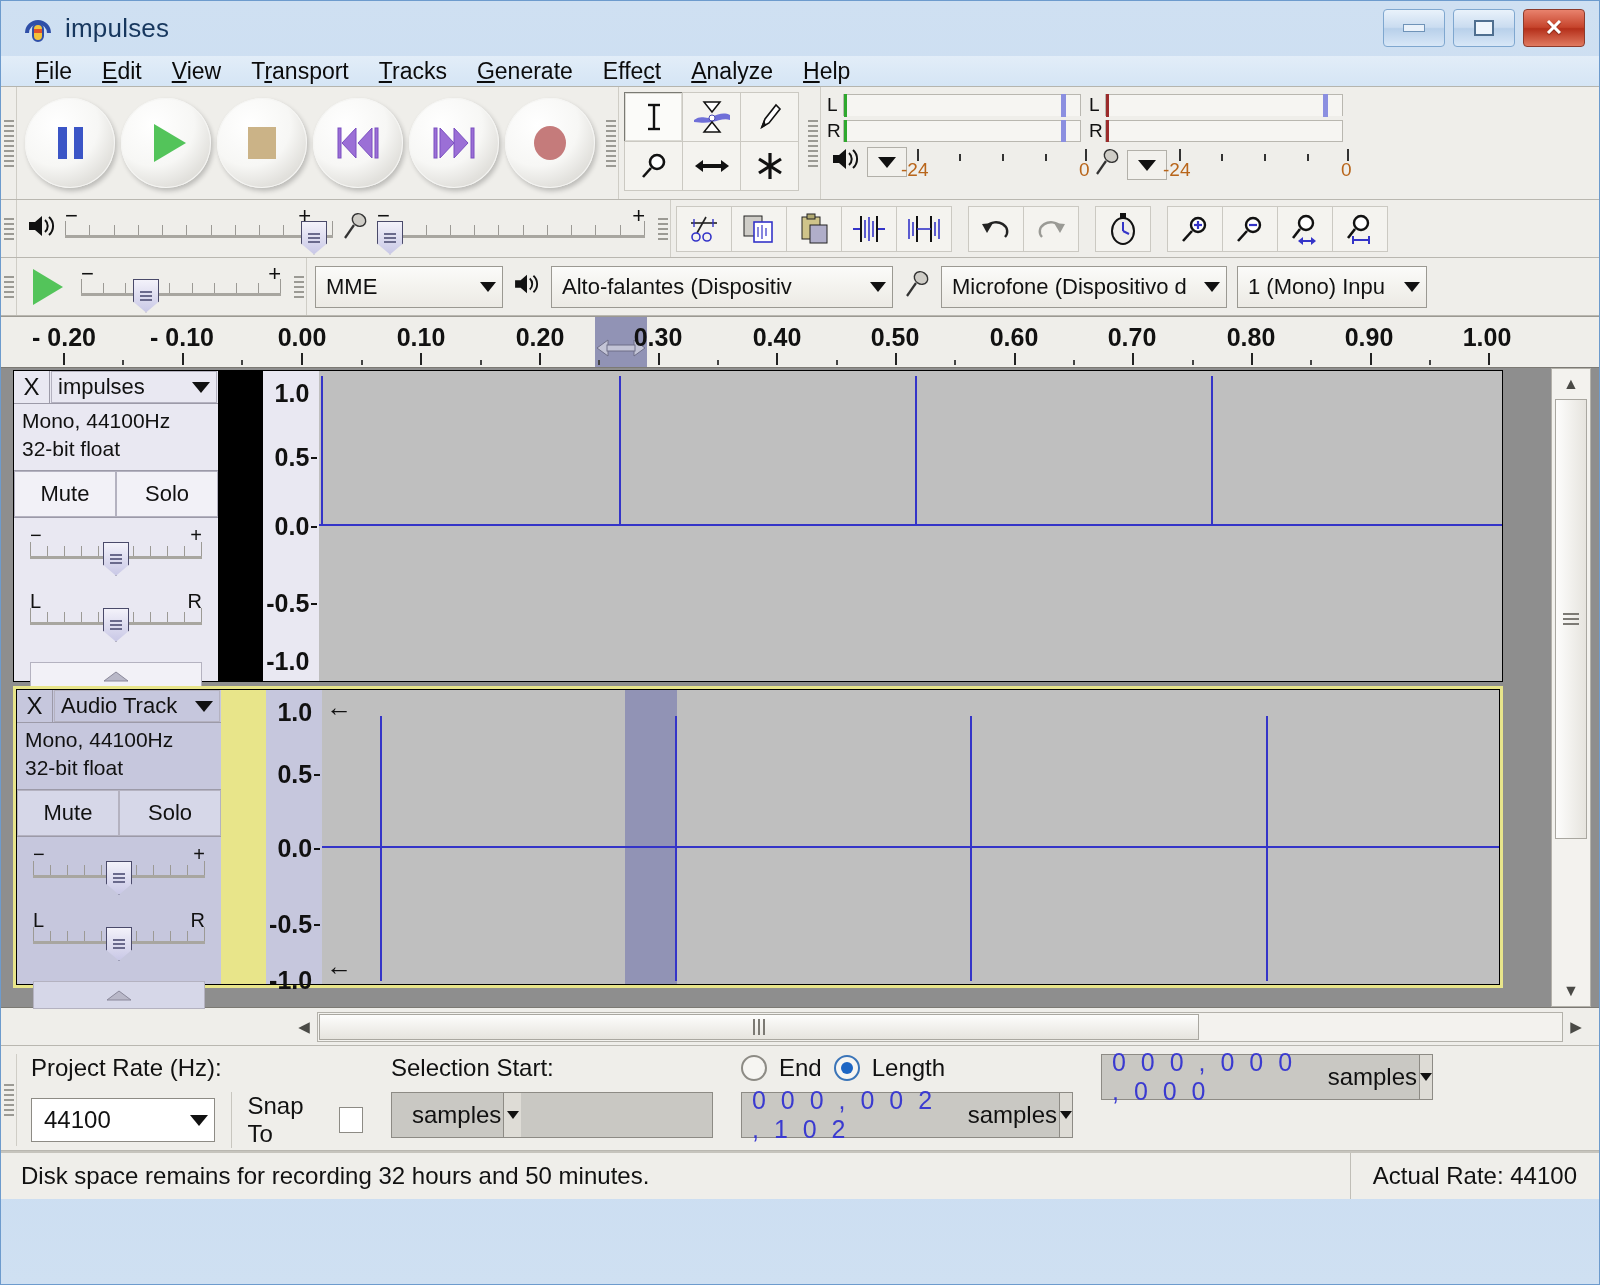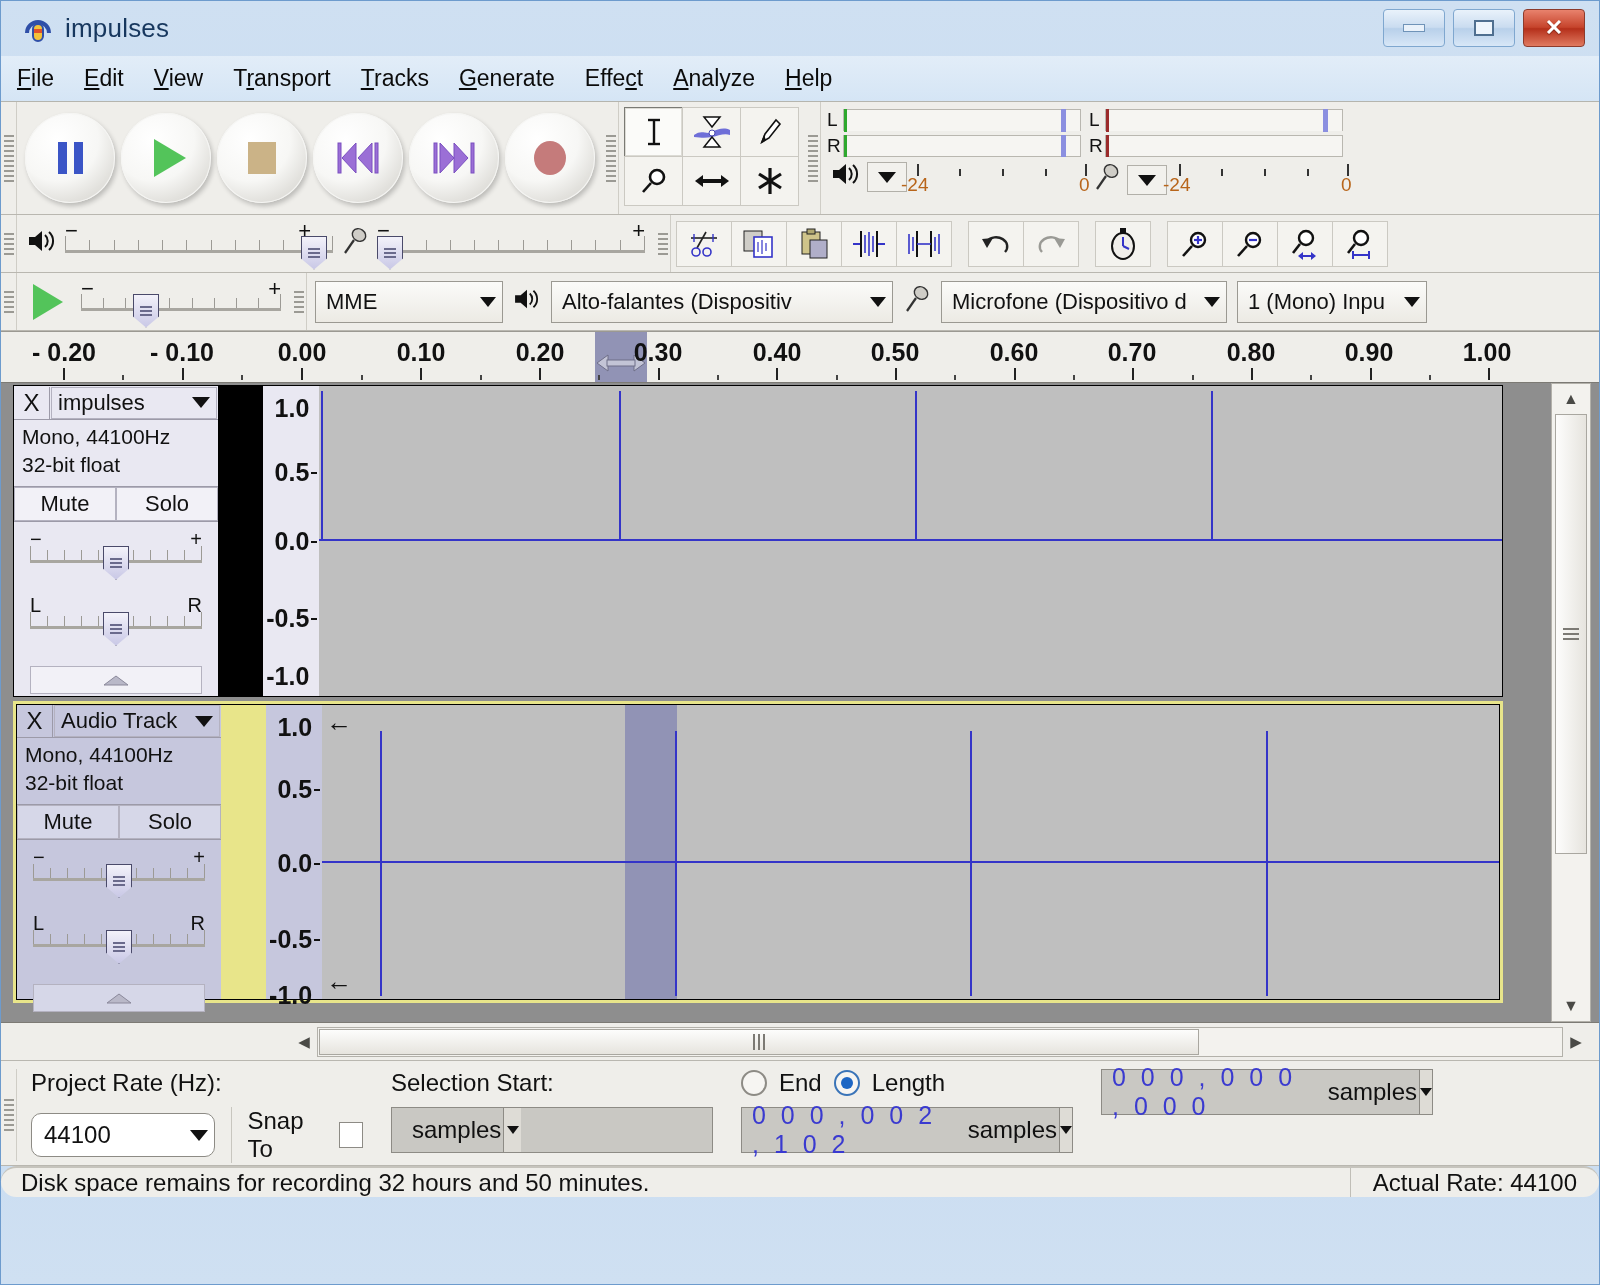--- a/index.html
+++ b/index.html
@@ -31,22 +31,22 @@
     border:1px solid #7fa7cf;
     background:linear-gradient(#e9f2fb,#cadcf0 48%,#b8d0ea 52%,#d8e7f7);
     display:flex; align-items:center; justify-content:center;
   }
   .wbtn.close { border:1px solid #8d3b2c; background:linear-gradient(#e8826d,#c6442c 48%,#b5301b 52%,#e07a60); }
   .wbtn .min { width:22px; height:8px; background:#e9f1fa; border:1px solid #6f93b8; }
   .wbtn .rest { width:20px; height:16px; border:2px solid #4f6f90; background:#eef5fc; }
   .wbtn .xg { color:#fff; font-size:22px; font-weight:bold; line-height:1; text-shadow:0 1px 1px #7b2414;}
   
   .menubar {
-    height:45px; display:flex; align-items:center;
-    padding-left:16px; gap:30px;
+    height:30px; display:flex; align-items:center;
+    padding-left:34px; gap:30px;
     background:linear-gradient(#e2edf8,#d5e5f5);
   }
   .menu-item { font-size:23px; color:#0b0b0b; }
   .menu-item u { text-decoration:underline; }
   
   .toolbars { background:#eceae4; border-top:1px solid #b5b5ae; }
   .tb-row { display:flex; align-items:stretch; background:#efeeea; border-bottom:1px solid #b9b7b0;}
   .grip {
     width:16px; flex:none; display:flex; flex-direction:column;
     align-items:center; justify-content:center; gap:3px;
@@ -136,21 +136,21 @@
   .trackarea { position:relative; height:640px; background:#8e8e8e; border-bottom:1px solid #7c7a74;}
   .track { position:absolute; left:12px; display:flex; background:#000;}
   .track .inner { display:flex; border:1px solid #000; }
   .tpanel { width:210px; background:#e9e8f2; display:flex; flex-direction:column; }
   .tpanel.sel { background:#c6c7dd; }
   .tp-head { display:flex; align-items:center; height:34px; border-bottom:1px solid #9c9aa8; }
   .tp-x { width:36px; height:32px; display:flex; align-items:center; justify-content:center; font-size:24px; color:#111; border-right:1px solid #9c9aa8;}
   .tp-name { flex:1; display:flex; align-items:center; justify-content:space-between; padding:0 6px; font-size:22px; color:#111; border:1px solid #b4b2c0; height:32px; margin:0 1px;}
   .tp-meta { font-size:21px; color:#111; padding:3px 8px 0 8px; line-height:1.35;}
   .tp-btns { display:flex; margin:6px 0 0 0; border-top:1px solid #9c9aa8; border-bottom:1px solid #9c9aa8;}
-  .tp-btn { flex:1; text-align:center; font-size:22px; padding:3px 0; border:1px solid #b4b2c0; background:#f2f1f7; color:#111;}
+  .tp-btn { flex:1; text-align:center; font-size:22px; padding:9px 0; border:1px solid #b4b2c0; background:#f2f1f7; color:#111;}
   .tpanel.sel .tp-btn { background:#d6d7e8; }
   .tp-slider { padding:10px 16px 0 16px; }
   .twave { background:#bfbfbf; position:relative; overflow:hidden; }
   .vruler { width:58px; background:#e9e8f2; position:relative;margin-left:45px; }
   .tpanel.sel + .vruler, .vruler.sel { background:#c6c7dd; }
   .vlbl { position:absolute; right:10px; font-size:25px; color:#111; font-weight:bold; transform:translateY(-50%);}
   .vtick { position:absolute; right:2px; width:6px; height:2px; background:#111;}
   .imp { position:absolute; width:2px; background:#3434c8;}
   .zeroline { position:absolute; left:0; right:0; height:2px; background:#3434c8;}
   .wsel { position:absolute; top:0; bottom:0; background:#9193b5; }
@@ -178,21 +178,21 @@
   }
   .numfield .dg { font-size:25px; color:#3a3ad0; letter-spacing:4px; font-family:"Liberation Sans", sans-serif;}
   .numfield .un { font-size:24px; color:#111; margin-left:10px;}
   .numfield .sp { width:18px; height:44px; background:#dedcd6; border-left:1px solid #8d8b85; display:flex; flex-direction:column; justify-content:center; align-items:center;}
   .radio { width:26px; height:26px; border-radius:50%; border:2px solid #8d8b85; background:#f6f5f2; display:flex; align-items:center; justify-content:center; }
   .radio.on { border-color:#3a74b8; }
   .radio.on::after { content:""; width:12px; height:12px; border-radius:50%; background:#1d66c4;}
   .checkbox { width:26px; height:26px; border:1px solid #8d8b85; background:#fff;}
   .divider-v { width:1px; background:#c8c6bf; align-self:stretch; margin:0 4px;}
   
-  .statusbar { height:31px; display:flex; align-items:center; background:#efeeea; border-top:2px solid #c6c4bd; font-size:24px; color:#111;border-radius:22px;}
+  .statusbar { height:48px; display:flex; align-items:center; background:#efeeea; border-top:2px solid #c6c4bd; font-size:24px; color:#111;}
   .st-left { flex:1; padding-left:20px; }
   .st-right { padding:0 22px 0 22px; border-left:1px solid #c0beb7; height:100%; display:flex; align-items:center;}
 </style>
 </head>
 <body>
 
 <div class="app">
 
   <div class="titlebar">
     <span class="hp-icon">
@@ -1015,21 +1015,21 @@
         <i></i>
         <i></i>
         <i></i>
         <i></i>
         <i></i>
       </div>
 
     <div class="sb-sec" style="width:360px;">
       <span class="sb-lbl">Project Rate (Hz):</span>
       <div class="sb-row">
-        <span class="selcombo" style="width:200px;border-radius:10px;">
+        <span class="selcombo" style="width:200px;">
           <span>44100</span>
             <i class="ca caret"></i>
         </span>
         <span class="divider-v"></span>
         <span class="sb-lbl" style="margin:0;">Snap To</span>
         <span class="checkbox"></span>
       </div>
     </div>
 
     <div class="sb-sec" style="width:350px;">

